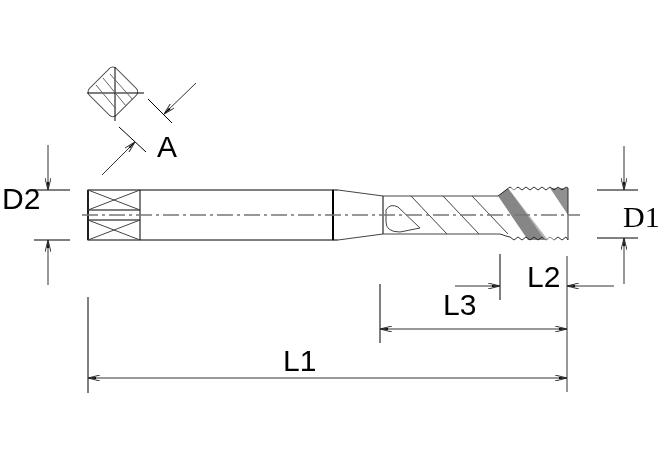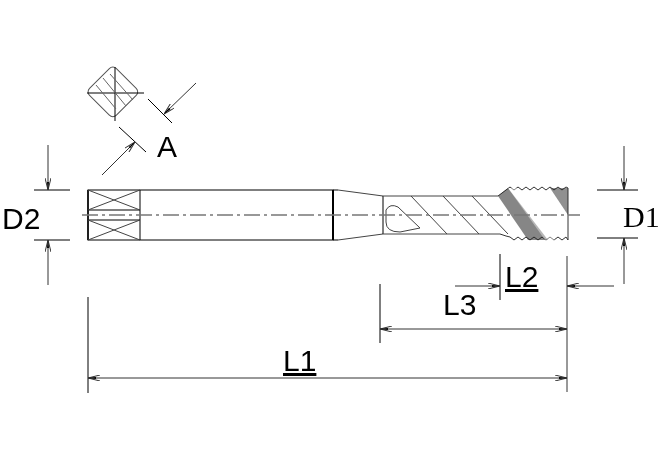--- a/index.html
+++ b/index.html
@@ -95,17 +95,17 @@
     <line x1="455" y1="286" x2="500" y2="286" stroke="#333" stroke-width="1" marker-end="url(#arr)"></line>
     <line x1="614" y1="286" x2="567" y2="286" stroke="#333" stroke-width="1" marker-end="url(#arr)"></line>
   </g>
 
   <line x1="380" y1="329" x2="567" y2="329" stroke="#333" stroke-width="1" marker-start="url(#arr)" marker-end="url(#arr)"></line>
 
   <line x1="88" y1="378" x2="567" y2="378" stroke="#333" stroke-width="1" marker-start="url(#arr)" marker-end="url(#arr)"></line>
 </svg>
 
 <div class="lbl" style="left:157px; top:132px;">A</div>
-<div class="lbl" style="left:2px; top:204px;text-align:center;">D2</div>
+<div class="lbl" style="left:2px; top:184px;text-align:center;">D2</div>
 <div class="lbl" style="left:623px; top:202px;font-family:Liberation Serif, serif;">D1</div>
-<div class="lbl" style="left:505px; top:262px;text-decoration:underline;">L2</div>
+<div class="lbl" style="left:527px; top:262px;">L2</div>
 <div class="lbl" style="left:443px; top:290px;">L3</div>
-<div class="lbl" style="left:283px; top:346px;text-decoration:underline;">L1</div>
+<div class="lbl" style="left:283px; top:346px;">L1</div>
 
 </body></html>

